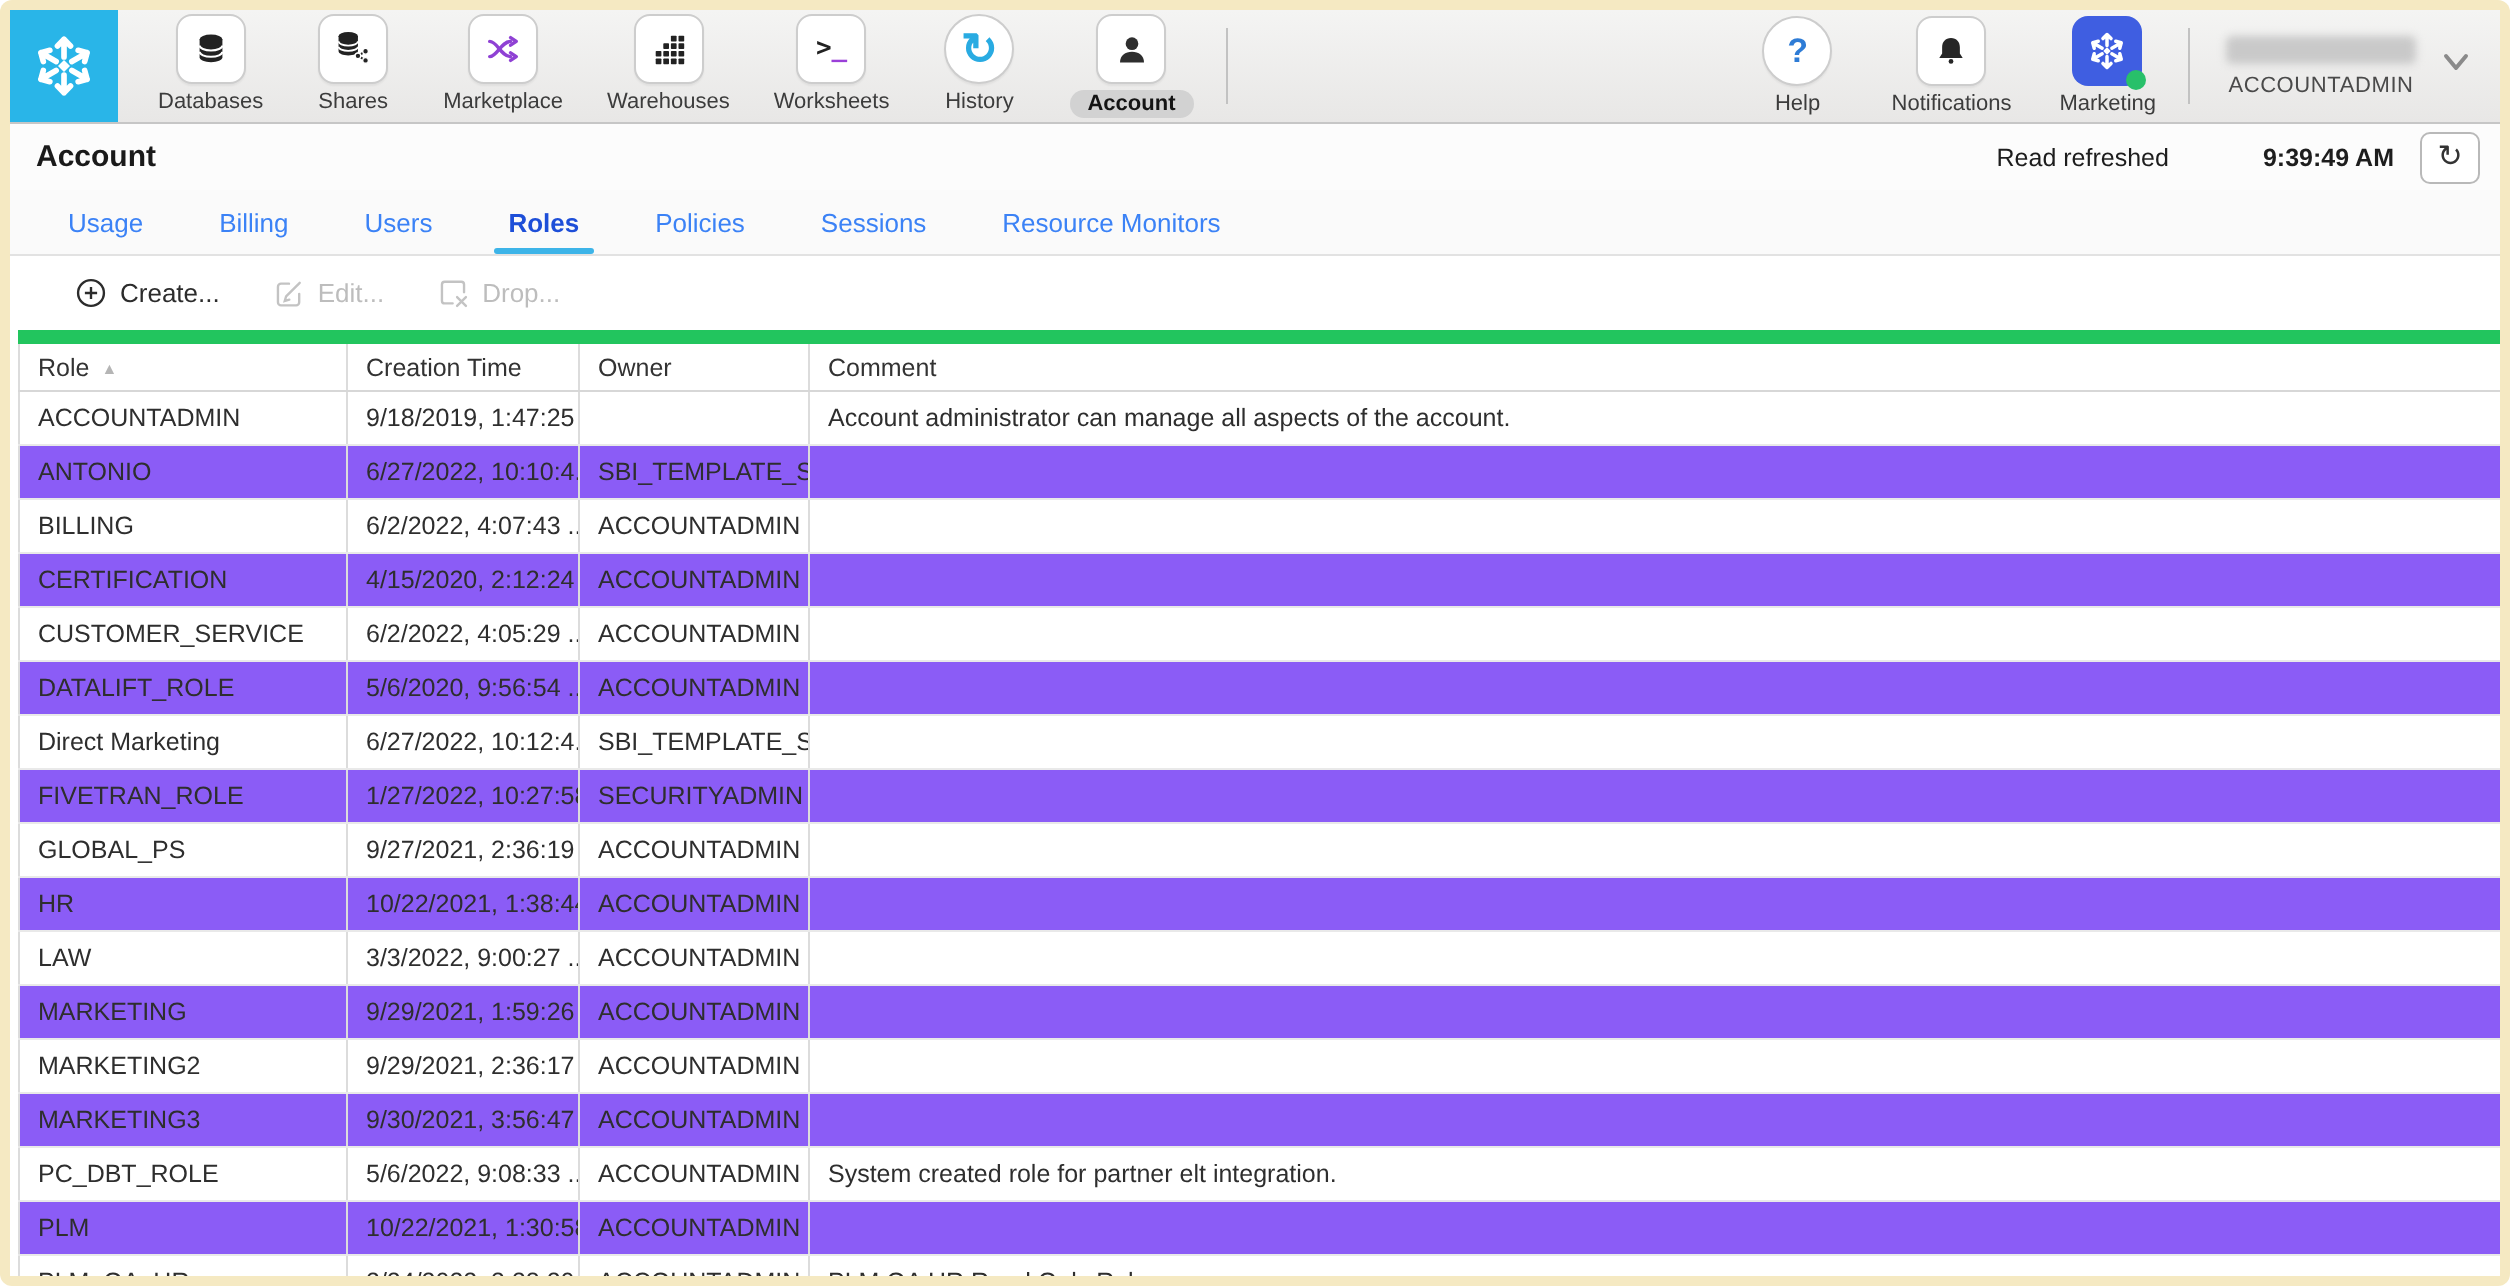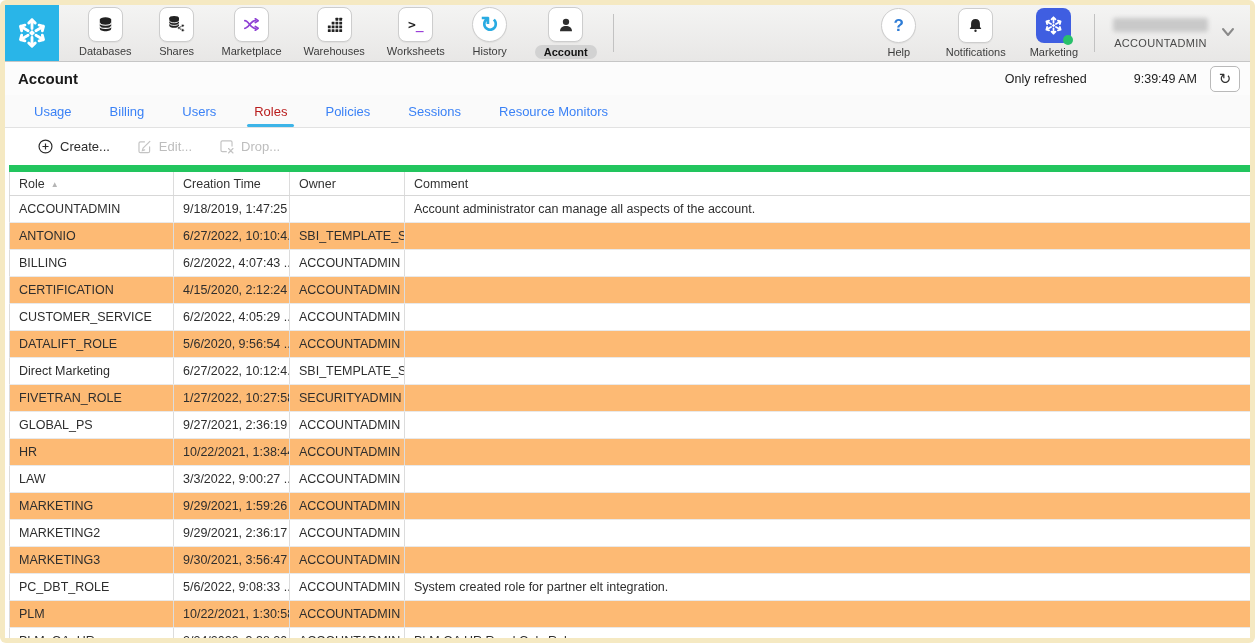--- a/index.html
+++ b/index.html
@@ -27,42 +27,42 @@
   .greendot { position:absolute; right:-2px; bottom:-2px; width:10px; height:10px; background:#28c06a; border-radius:50%; }
   .userblock { display:flex; flex-direction:column; align-items:center; margin:0 2px; cursor:pointer; }
   .blurname { width:95px; height:14px; background:#c9c9c9; border-radius:3px; filter:blur(2px); margin-bottom:5px; }
   .userrole { font-size:11px; color:#4a4a4a; letter-spacing:.3px; }
   .chevron { margin:0 14px 0 10px; cursor:pointer; align-self:center; }
 
   
   .pagehead { height:33px; display:flex; align-items:center; padding:0 10px 0 13px; background:#fcfcfc; }
   .pagehead h1 { font-size:15px; font-weight:bold; color:#1a1a1a; }
   .refresh-area { margin-left:auto; display:flex; align-items:center; gap:5px; font-size:12.5px; color:#1d1d1d; }
-  .refresh-area strong { font-weight:normal;padding-left:42px; }
+  .refresh-area strong { font-weight:bold;padding-left:42px; }
   .refreshbtn { margin-left:8px; width:30px; height:26px; background:#fff; border:1px solid #b9b9b9; border-radius:5px; cursor:pointer; font-size:15px; color:#333; line-height:1; display:flex; align-items:center; justify-content:center; }
 
   
   .tabs { height:33px; display:flex; align-items:stretch; padding-left:10px; background:#fafafa; border-bottom:1px solid #e2e2e2; }
   .tab { position:relative; display:flex; align-items:center; padding:0 19px; font-size:13px; color:#3b82f6; cursor:pointer; white-space:nowrap; }
-  .tab.active { color:#b91c1c; font-weight:normal; }
+  .tab.active { color:#1d4ed8; font-weight:bold; }
   .tab.active::after { content:""; position:absolute; left:12px; right:12px; bottom:0; height:3px; background:#3db4e8; border-radius:2px; }
 
   
   .toolbar { height:37px; display:flex; align-items:center; gap:26px; padding-left:32px; background:#fff; }
   .tbtn { display:flex; align-items:center; gap:6px; font-size:13px; color:#2c2c2c; cursor:pointer; }
   .tbtn.disabled { color:#bdbdbd; cursor:default; }
 
   
   .tablewrap { overflow:hidden; }
   table { border-collapse:collapse; table-layout:fixed; width:calc(100% - 4px); margin-left:4px; border-left:1px solid #dcdcdc; font-size:12.5px; color:#2e2e2e; }
   th, td { text-align:left; padding:0 0 0 9px; white-space:nowrap; overflow:hidden; height:27px; font-weight:normal; }
   thead th { border-top:7px solid #22c55e; border-bottom:1px solid #d7d7d7; background:#fff; color:#333; }
   th.bordered, td.bordered { border-right:1px solid #dcdcdc; }
   tbody td { border-bottom:1px solid #e9e9e9; }
-  tbody tr.alt { background:#fdba74; }
+  tbody tr.alt { background:#8b5cf6; }
   .sort { font-size:8px; color:#b5b5b5; margin-left:6px; vertical-align:1px; }
 </style>
 </head>
 <body>
 
 <svg width="0" height="0" style="position:absolute">
   <defs>
     <symbol id="sf-flake" viewBox="0 0 24 24">
       <g stroke="#fff" stroke-width="2" fill="none" stroke-linecap="round" stroke-linejoin="round">
         <path d="M12 2.6 V8.8 M12 15.2 V21.4 M9.7 4.9 L12 2.6 L14.3 4.9 M9.7 19.1 L12 21.4 L14.3 19.1"></path>
@@ -210,21 +210,21 @@
     <div class="chevron">
       <svg width="16" height="12" viewBox="0 0 16 12">
             <polyline points="3,3 8,9 13,3" fill="none" stroke="#8a8a8a" stroke-width="2" stroke-linecap="round" stroke-linejoin="round"></polyline>
           </svg>
     </div>
   </header>
 
   <div class="pagehead">
     <h1>Account</h1>
     <div class="refresh-area">
-      <span>Only refreshed</span>
+      <span>Read refreshed</span>
       <strong>9:39:49 AM</strong>
       <button class="refreshbtn">
             <span>↻</span>
           </button>
     </div>
   </div>
 
   <div class="tabs">
     <div class="tab">
           <span>Usage</span>

